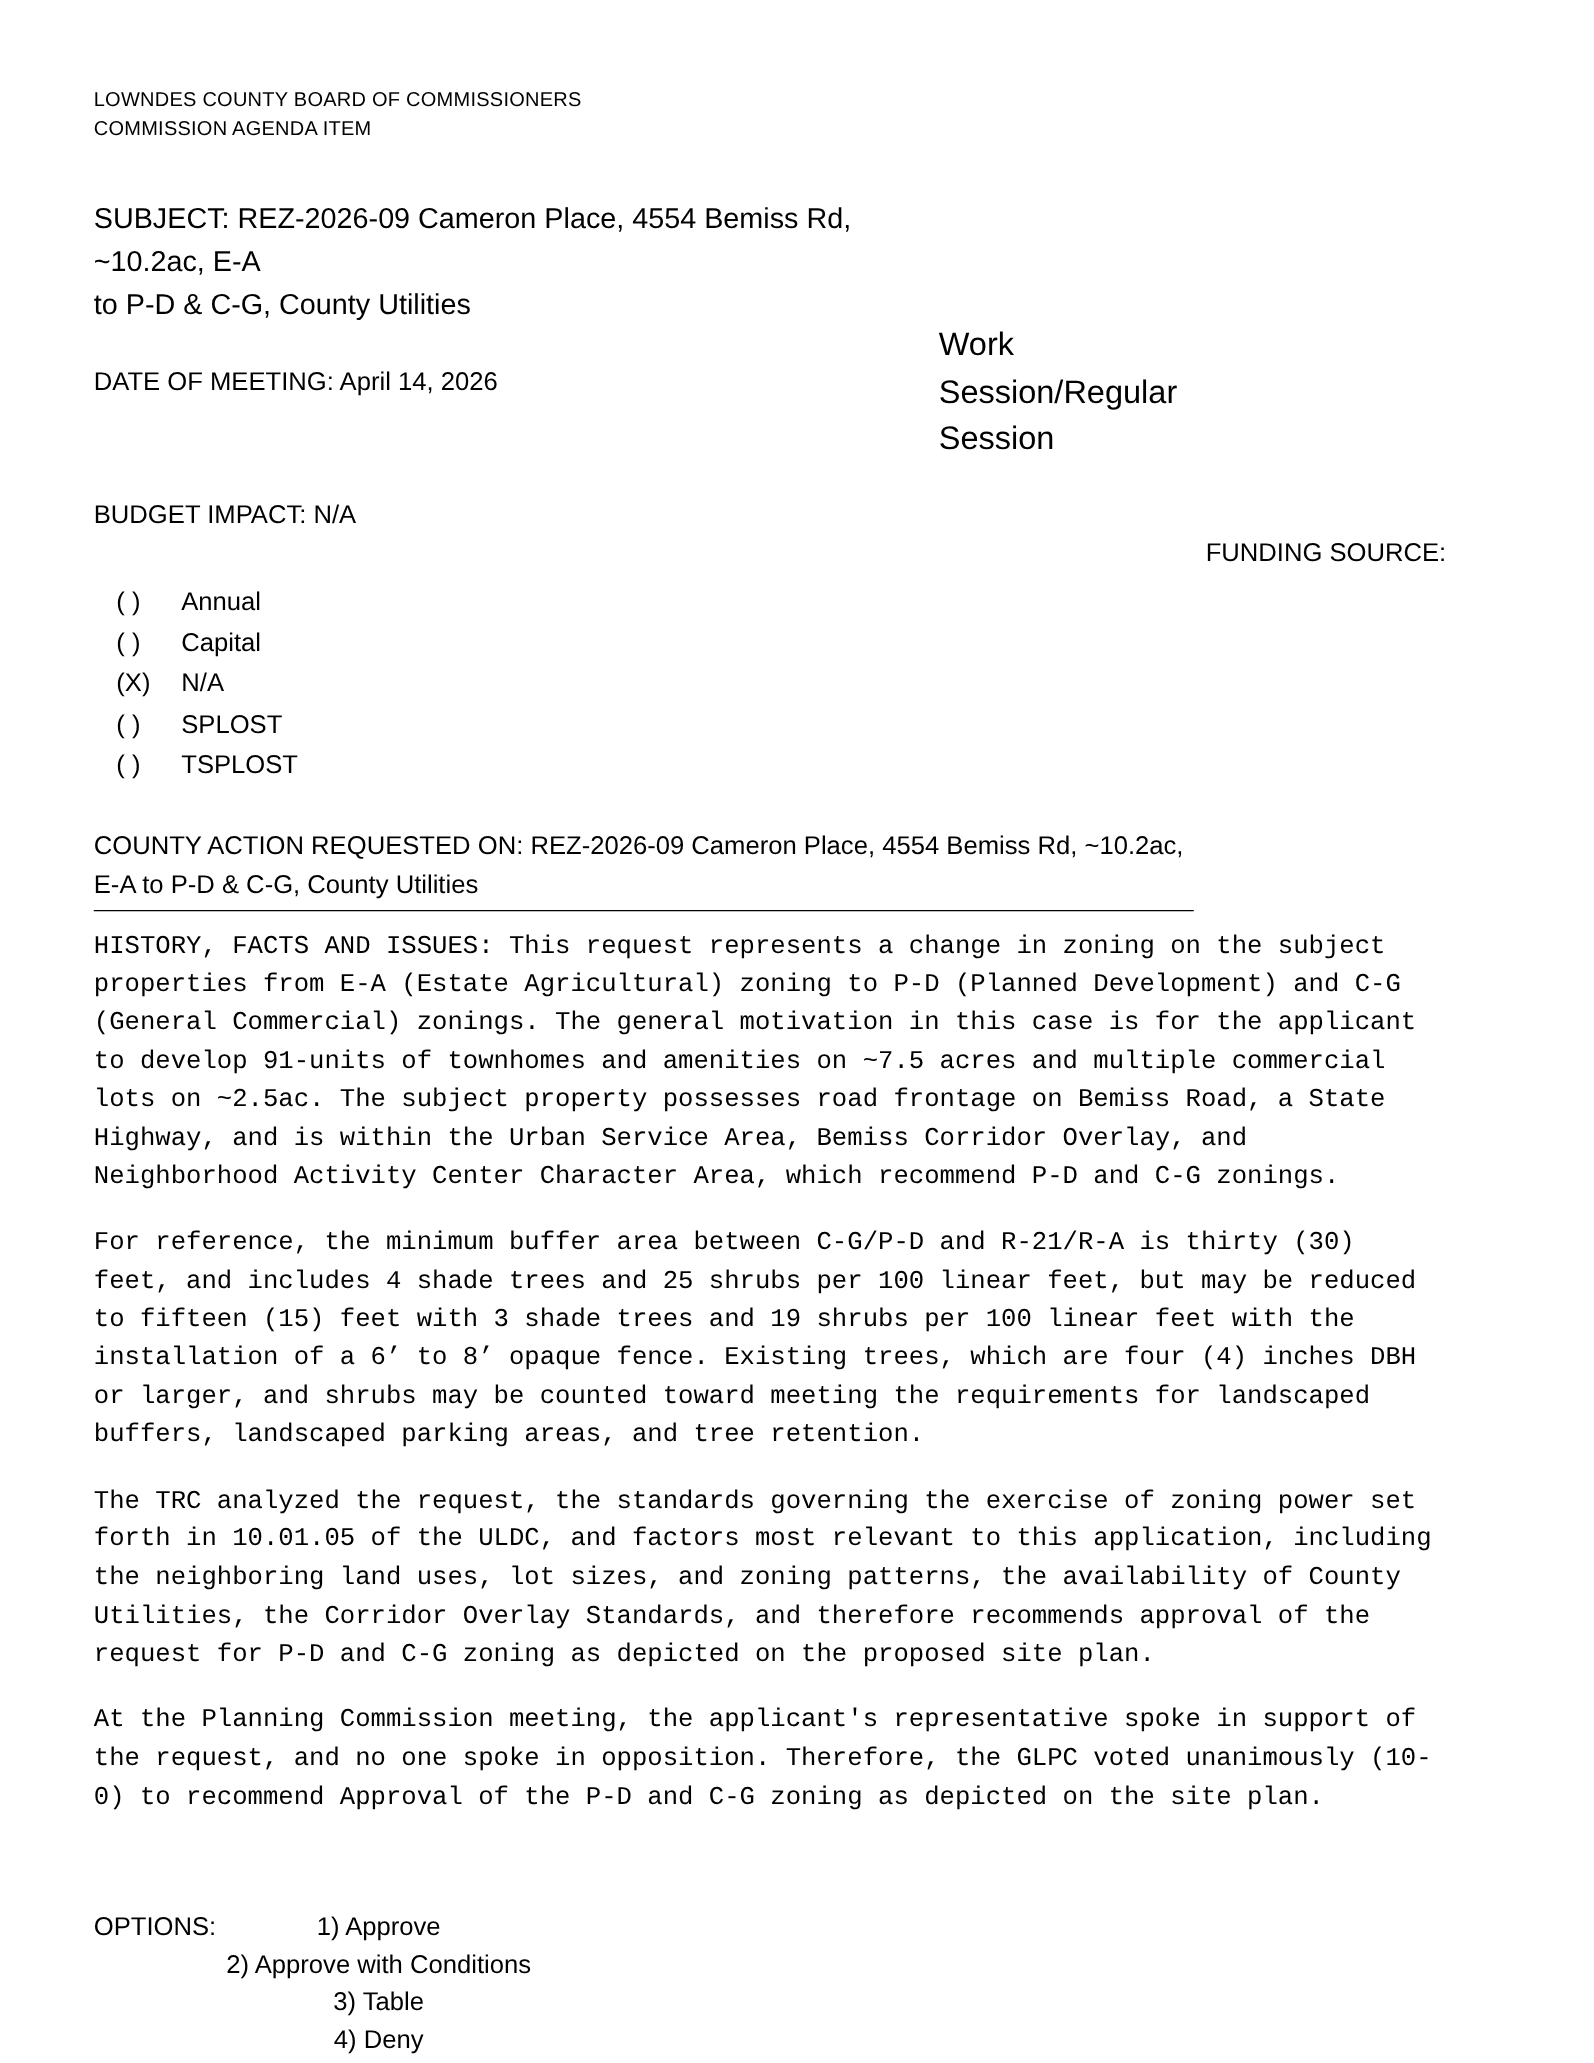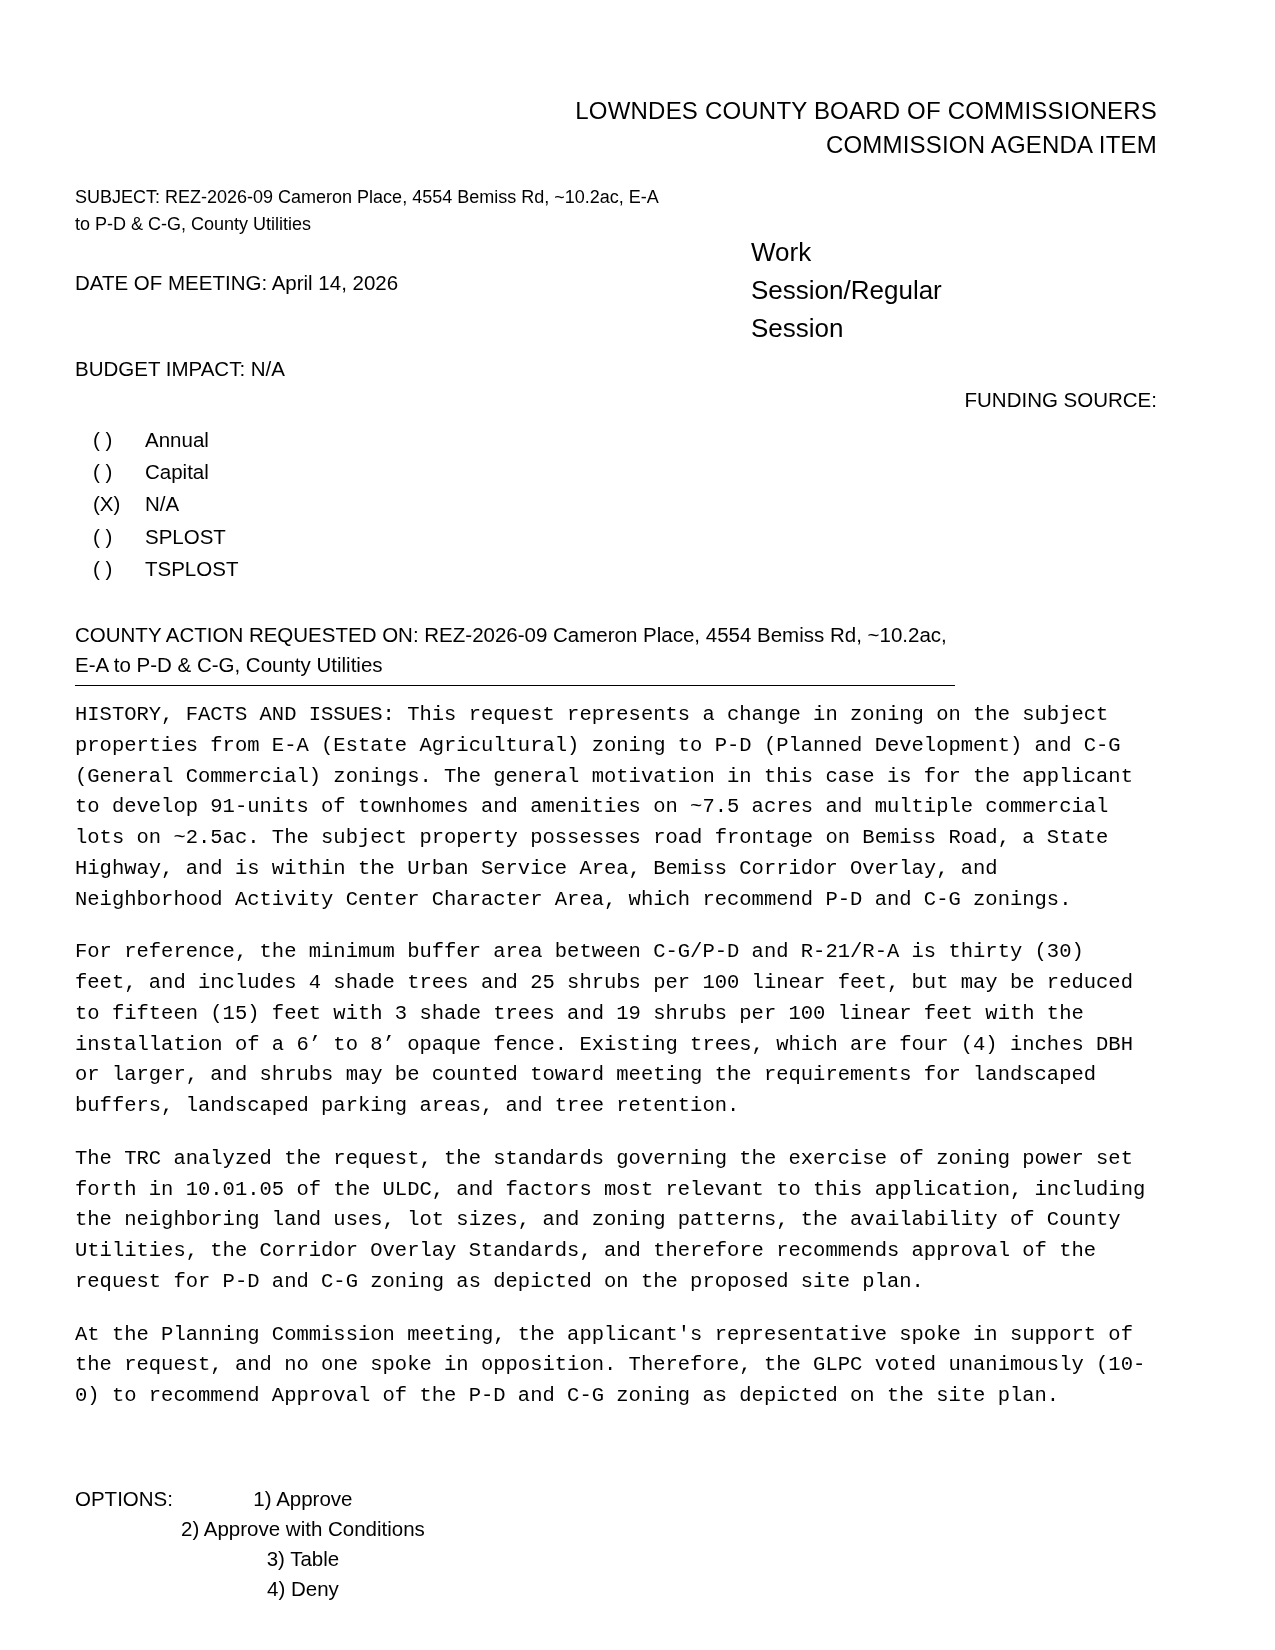--- a/index.html
+++ b/index.html
@@ -15,32 +15,31 @@
     -webkit-font-smoothing: antialiased;
   }
   .page {
     position: relative;
     width: 1275px;
     height: 1650px;
     box-sizing: border-box;
     padding: 70px 118px 0 75px;
   }
   .title-block {
-    text-align: right;
-    font-size: 24px;
+    text-align: left;
+    font-size: 16px;
     line-height: 1.42;
     letter-spacing: 0.2px;
-    margin-top: 24px;
   }
   .title-line {
     display: block;
   }
   .subject-block {
-    margin-top: 22px;
-    font-size: 18px;
+    margin-top: 42px;
+    font-size: 23px;
     line-height: 1.5;
     max-width: 700px;
   }
   .meeting-row {
     margin-top: 30px;
     position: relative;
     min-height: 86px;
   }
   .meeting-date {
     font-size: 20.5px;
@@ -48,21 +47,21 @@
   }
   .session-label {
     position: absolute;
     left: 676px;
     top: -34px;
     width: 210px;
     font-size: 26px;
     line-height: 1.45;
   }
   .budget-block {
-    margin-top: 0;
+    margin-top: 20px;
     font-size: 20.5px;
     line-height: 1.5;
   }
   .budget-line2 {
     padding-left: 6px;
     text-align: right;
   }
   .funding-list {
     margin-top: 8px;
     font-size: 20.5px;

